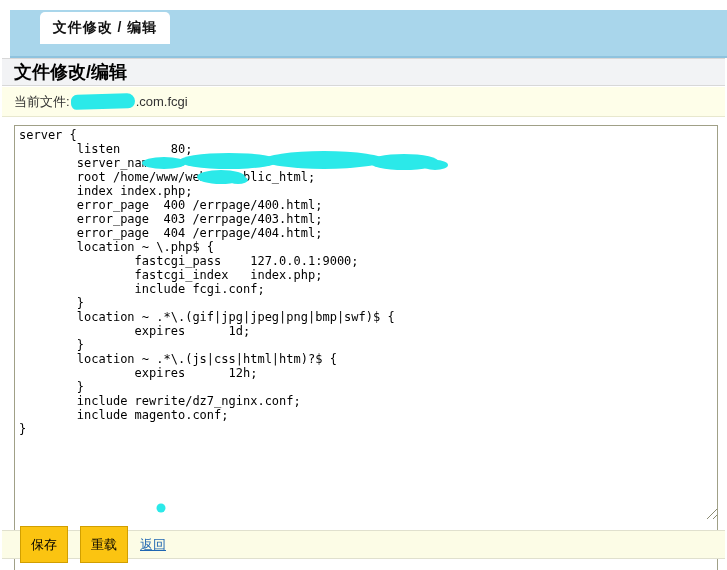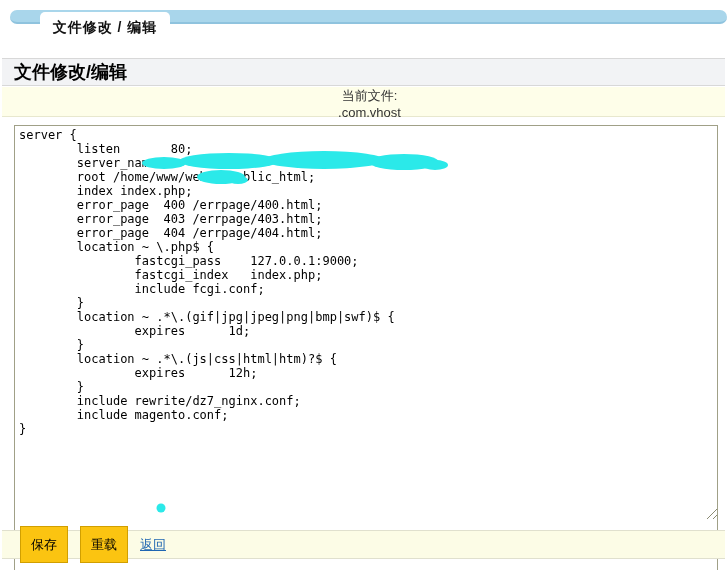--- a/index.html
+++ b/index.html
@@ -10,39 +10,39 @@
     --button-bg:#FBC411; --button-border:#D19F00;
     --link-color:#1F66B2; --marker-cyan:#2BE9E9;
     --textarea-border:#A0A087; --text-dark:#222222;
   }
   *{box-sizing:border-box;margin:0;padding:0;}
   html,body{background:#fff;}
   body{font-family:"Liberation Sans","DejaVu Sans",sans-serif;}
   .page{position:relative;width:727px;height:570px;background:#fff;overflow:hidden;}
 
   
-  .topbar{position:absolute;left:10px;right:0;top:10px;height:14px;
-    background:var(--topbar-blue);border-bottom:2px solid var(--topbar-border);border-radius:8px;}
+  .topbar{position:absolute;left:10px;right:0;top:10px;height:48px;
+    background:var(--topbar-blue);border-bottom:2px solid var(--topbar-border);}
   .tab{position:absolute;left:30px;top:2px;width:130px;height:32px;
     background:var(--tab-bg);border-radius:5px 5px 0 0;z-index:2;
     display:flex;align-items:center;justify-content:center;}
   .tab span{font-weight:bold;font-size:14px;color:#111;letter-spacing:1px;}
 
   
   .section-header{position:absolute;left:2px;right:2px;top:58px;height:28px;
     background:var(--section-bg);border-top:1px solid var(--section-border);
     border-bottom:1px solid var(--section-border);
     display:flex;align-items:center;padding-left:12px;}
   .section-header span{font-weight:bold;font-size:18px;color:#000;}
 
   
   .filebar{position:absolute;left:2px;right:2px;top:87px;height:30px;
     background:var(--filebar-bg);border-bottom:1px solid var(--filebar-border);
     display:flex;align-items:center;padding-left:12px;font-size:13px;color:#333;
-    white-space:pre;flex-direction:column;}
+    white-space:pre;}
   .redact-inline{display:inline-block;width:64px;height:15px;margin:0 1px;
     background:var(--marker-cyan);border-radius:8px 10px 9px 7px;
     transform:rotate(-1.5deg);}
 
   
   .editor-wrap{position:absolute;left:14px;top:125px;width:704px;height:395px;}
   .editor-wrap textarea{position:absolute;inset:0;width:704px;height:470px;
     border:1px solid var(--textarea-border);background:#fff;color:#000;
     font-family:"DejaVu Sans Mono","Liberation Mono",monospace;
     font-size:12px;line-height:14px;padding:2px 4px;resize:none;overflow:hidden;
@@ -71,21 +71,21 @@
   <div class="topbar">
     <div class="tab">
       <span>文件修改 / 编辑</span>
     </div>
   </div>
 
   <div class="section-header">
     <span>文件修改/编辑</span>
   </div>
 
-  <div class="filebar"><span>当前文件:</span><span class="redact-inline"></span><span>.com.vhost</span></div>
+  <div class="filebar"><span>当前文件:</span><span class="redact-inline"></span><span>.com.fcgi</span></div>
 
   <div class="editor-wrap">
     <textarea spellcheck="false" style="">server {
         listen       80;
         server_name 
         root /home/www/web    ublic_html;
         index index.php;
         error_page  400 /errpage/400.html;
         error_page  403 /errpage/403.html;
         error_page  404 /errpage/404.html;

